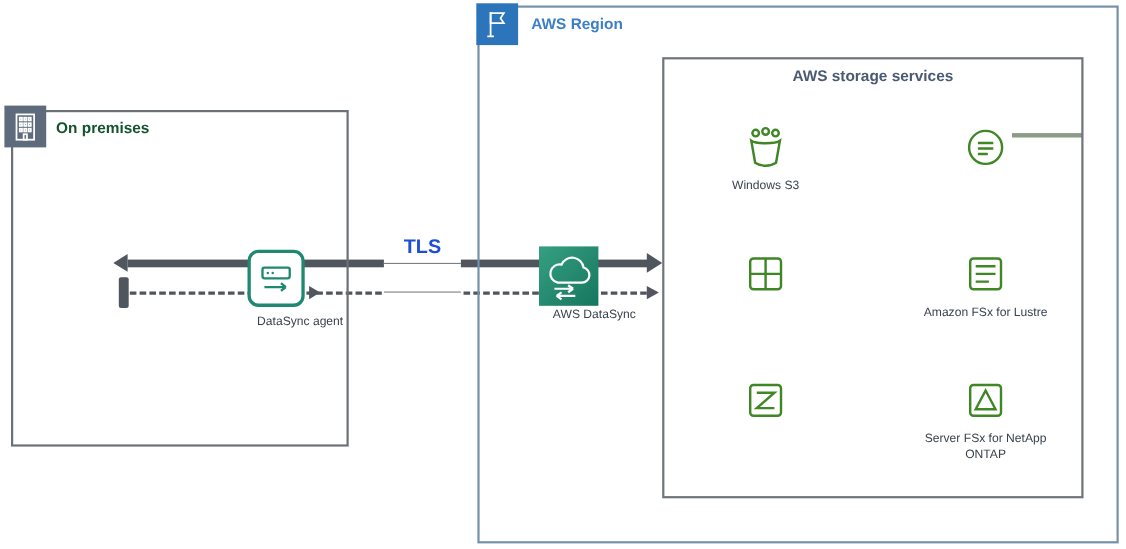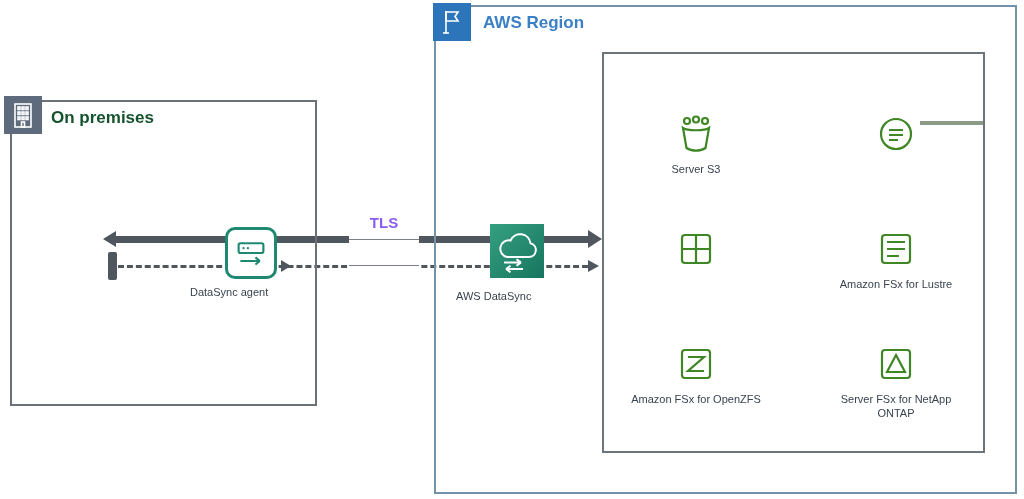--- a/index.html
+++ b/index.html
@@ -9,50 +9,50 @@
   
   .box{position:absolute;box-sizing:border-box;background:transparent;z-index:2;}
   .onprem-box{left:10px;top:100px;width:307px;height:306px;border:2px solid #6c7077;}
   .region-box{left:434px;top:5px;width:583px;height:489px;border:2px solid #7592ab;}
   .storage-box{left:602px;top:52px;width:383px;height:401px;border:2px solid #6e747b;}
 
   .corner-icon{position:absolute;width:38px;height:38px;z-index:3;display:flex;align-items:center;justify-content:center;}
   .onprem-corner{left:4px;top:96px;background:#5d6b7c;}
   .region-corner{left:433px;top:3px;background:#2d75ba;}
 
-  .box-title{position:absolute;font-size:17px;font-weight:700;z-index:3;white-space:nowrap;}
+  .box-title{position:absolute;font-size:14px;font-weight:700;z-index:3;white-space:nowrap;}
   .onprem-title{left:51px;top:108px;color:#14532d;}
   .region-title{left:483px;top:13px;color:#3b80c6;}
   .storage-title{left:602px;top:61px;width:383px;text-align:center;color:#4a5a73;}
 
   
   .line{position:absolute;z-index:1;}
   .line1{left:116px;top:236px;width:474px;height:7px;background:#4f565e;}
   .line2{left:118px;top:265px;width:470px;height:0;border-top:3px dashed #4f565e;}
   .arrow{position:absolute;width:0;height:0;z-index:1;}
   .arrow-r-big{left:588px;top:230px;border-top:9px solid transparent;border-bottom:9px solid transparent;border-left:14px solid #4f565e;}
   .arrow-l-big{left:103px;top:231px;border-top:8px solid transparent;border-bottom:8px solid transparent;border-right:13px solid #4f565e;}
   .arrow-r-small{left:588px;top:260px;border-top:6px solid transparent;border-bottom:6px solid transparent;border-left:11px solid #4f565e;}
   .arrow-r-mid{left:281px;top:260px;border-top:6px solid transparent;border-bottom:6px solid transparent;border-left:10px solid #4f565e;}
   .endpoint-block{position:absolute;left:108px;top:252px;width:9px;height:28px;background:#4f565e;border-radius:2px;z-index:1;}
   .stub-line{position:absolute;left:920px;top:121px;width:64px;height:4px;background:#8b9b85;z-index:1;}
 
   
   .tls-box{position:absolute;left:349px;top:201px;width:70px;height:71px;background:#ffffff;z-index:3;}
   .tls-box .t1{position:absolute;left:0;top:38px;width:70px;height:1px;background:#7a7f85;}
   .tls-box .t2{position:absolute;left:0;top:64px;width:70px;height:1px;background:#7a7f85;}
-  .tls-text{position:absolute;left:0;top:13px;width:70px;text-align:center;font-size:15px;font-weight:700;color:#8b5cf6;}
+  .tls-text{position:absolute;left:0;top:13px;width:70px;text-align:center;font-size:18px;font-weight:700;color:#1d4ed8;}
 
   
   .node{position:absolute;z-index:3;display:flex;align-items:center;justify-content:center;}
   .datasync-icon{left:490px;top:224px;width:54px;height:54px;background:linear-gradient(135deg,#35a081,#17755f);}
   .agent-icon{left:225px;top:227px;width:52px;height:52px;background:#ffffff;border:3px solid #1f8870;border-radius:10px;box-sizing:border-box;}
   .svc-icon{width:48px;height:48px;}
-  .node-label{position:absolute;z-index:3;font-size:11px;line-height:1.25;color:#39434f;text-align:left;}
-  .datasync-label{left:456px;top:290px;width:122px;}
+  .node-label{position:absolute;z-index:3;font-size:11px;line-height:1.25;color:#39434f;text-align:right;}
+  .datasync-label{left:456px;top:280px;width:122px;}
   .agent-label{left:190px;top:286px;width:122px;}
   .svc{position:absolute;z-index:3;width:48px;height:48px;}
   .svc-label{position:absolute;z-index:3;width:150px;font-size:11px;line-height:1.25;color:#39434f;text-align:center;}
   svg{display:block;}
 </style>
 </head>
 <body>
 
 <div id="canvas">
 
@@ -87,20 +87,21 @@
   <div class="corner-icon region-corner">
     <svg width="38" height="38" viewBox="0 0 38 38" fill="none" stroke="#ffffff" stroke-width="1.6">
       <path d="M13 30 V8"></path>
       <path d="M13 9 h12 l-3 4.5 3 4.5 h-12 Z"></path>
       <path d="M10 30 h6"></path>
     </svg>
   </div>
   <div class="box-title region-title">AWS Region</div>
 
   <div class="box storage-box"></div>
+  <div class="box-title storage-title">AWS storage services</div>
 
   <div class="tls-box">
     <div class="t1"></div>
     <div class="t2"></div>
     <div class="tls-text">TLS</div>
   </div>
 
   <div class="node agent-icon">
     <svg width="46" height="46" viewBox="0 0 52 52" fill="none" stroke="#1f8870" stroke-width="2.4">
       <rect x="12" y="15" width="28" height="11" rx="2"></rect>
@@ -121,21 +122,21 @@
   <div class="node-label datasync-label">AWS DataSync</div>
 
   <div class="svc" style="left:672px;top:110px;">
     <svg class="svc-icon" viewBox="0 0 48 48" fill="none" stroke="#3f8624" stroke-width="2.2">
       <circle cx="15" cy="11" r="3"></circle>
         <circle cx="24" cy="9.5" r="3"></circle>
         <circle cx="33" cy="11" r="3"></circle>
       <path d="M11 18 c4 3 22 3 26 0 l-3.5 20 c-5 3.5 -14 3.5 -19 0 Z"></path>
     </svg>
   </div>
-  <div class="svc-label" style="left:621px;top:163px;">Server S3</div>
+  <div class="svc-label" style="left:621px;top:163px;">Windows S3</div>
 
   <div class="svc" style="left:872px;top:110px;">
     <svg class="svc-icon" viewBox="0 0 48 48" fill="none" stroke="#3f8624" stroke-width="2.2">
       <circle cx="24" cy="24" r="15"></circle>
       <path d="M17 20 h14 M17 25 h14 M17 30 h9"></path>
     </svg>
   </div>
 
   <div class="svc" style="left:672px;top:225px;">
     <svg class="svc-icon" viewBox="0 0 48 48" fill="none" stroke="#3f8624" stroke-width="2.2">
@@ -151,21 +152,20 @@
     </svg>
   </div>
   <div class="svc-label" style="left:821px;top:278px;">Amazon FSx for Lustre</div>
 
   <div class="svc" style="left:672px;top:340px;">
     <svg class="svc-icon" viewBox="0 0 48 48" fill="none" stroke="#3f8624" stroke-width="2.2">
       <rect x="10" y="10" width="28" height="28" rx="3"></rect>
       <path d="M16 17 h16 L16 31 h16"></path>
     </svg>
   </div>
-  <div class="svc-label" style="left:621px;top:393px;">Amazon FSx for OpenZFS</div>
 
   <div class="svc" style="left:872px;top:340px;">
     <svg class="svc-icon" viewBox="0 0 48 48" fill="none" stroke="#3f8624" stroke-width="2.2">
       <rect x="10" y="10" width="28" height="28" rx="3"></rect>
       <path d="M24 15 l9 17 h-18 Z"></path>
     </svg>
   </div>
   <div class="svc-label" style="left:821px;top:393px;">Server FSx for NetApp ONTAP</div>
 
 </div>

